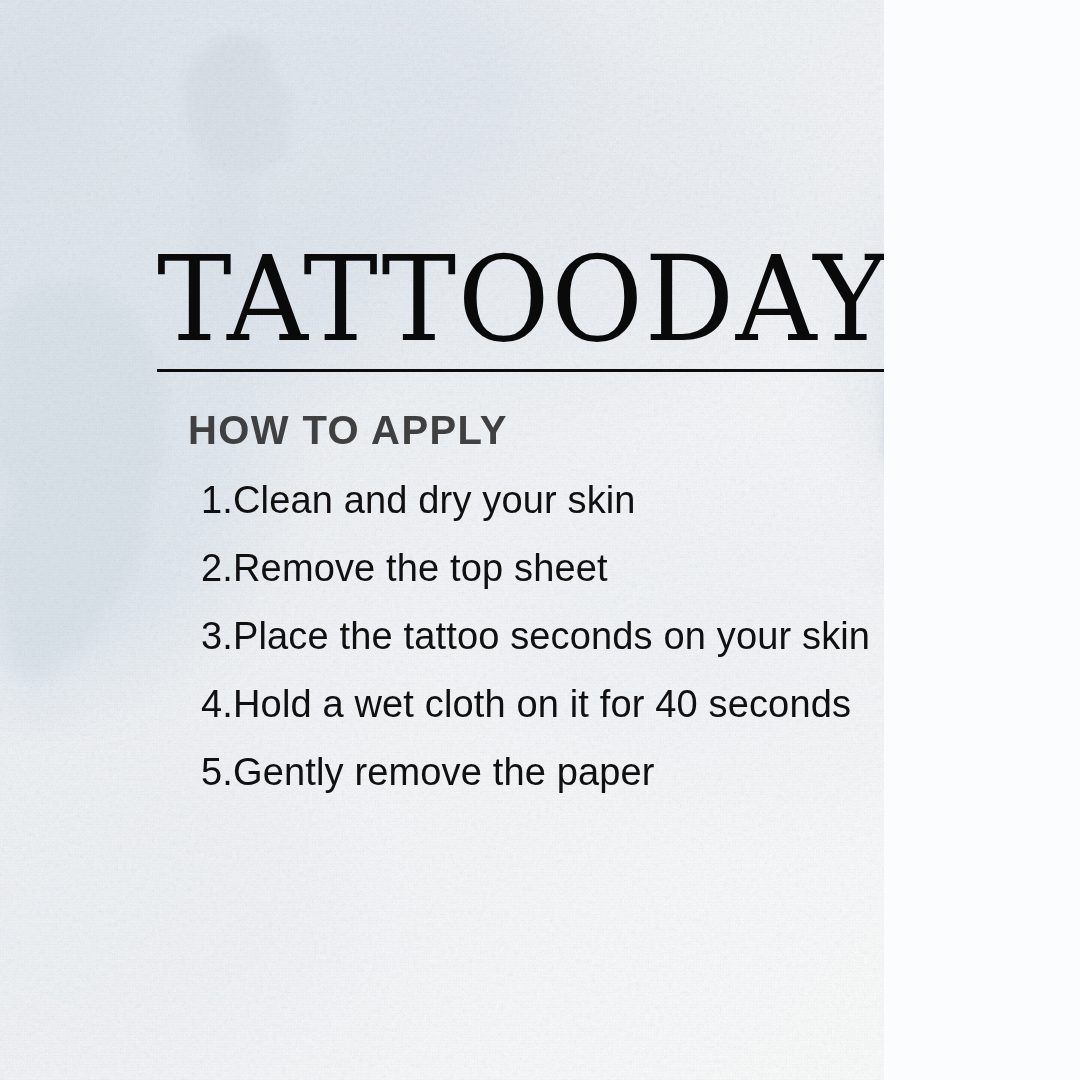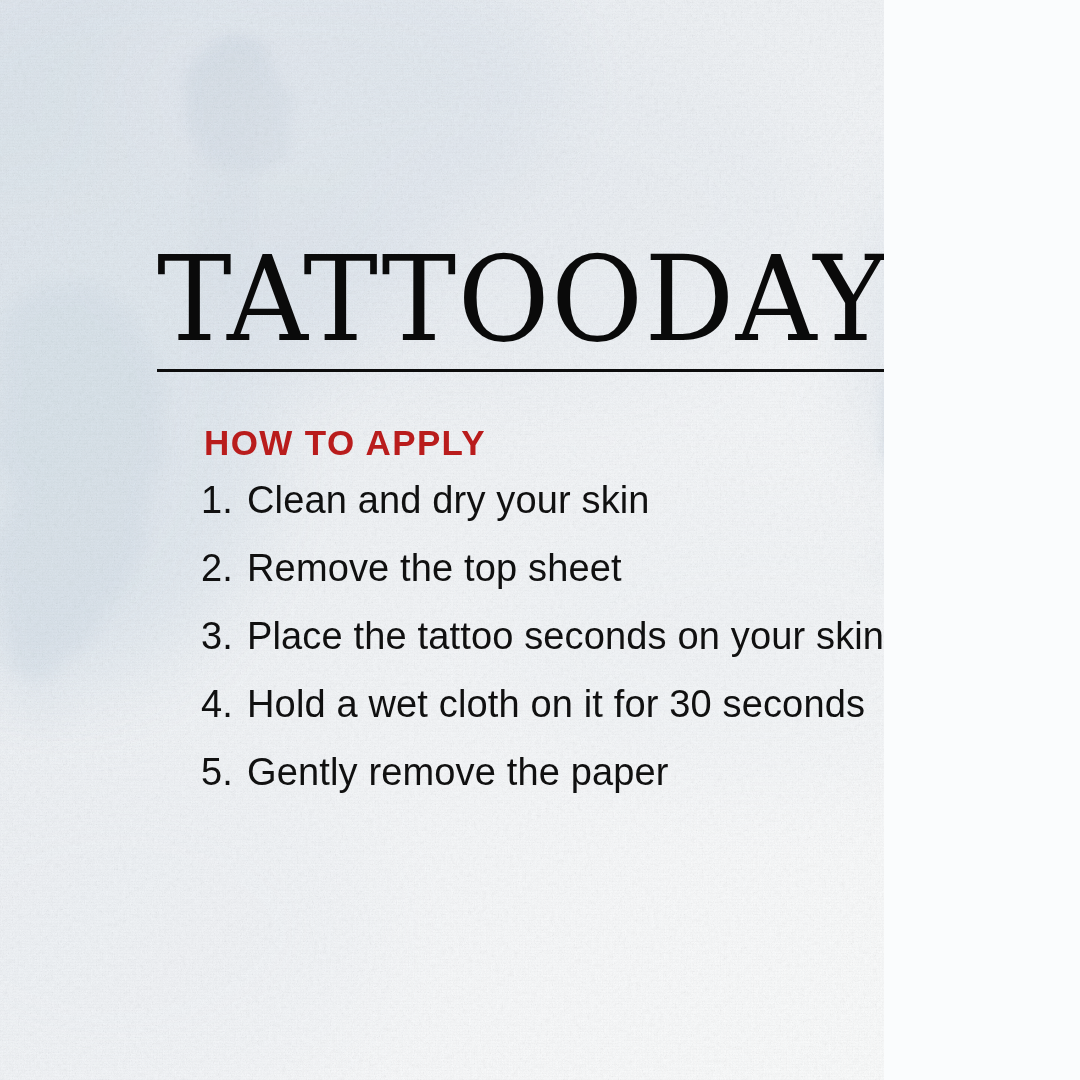--- a/index.html
+++ b/index.html
@@ -113,27 +113,27 @@
     top: 369px;
     width: 731px;
     height: 3px;
     background: #0c0c0c;
   }
 
   .section-heading {
     position: absolute;
     left: 188px;
     top: 408px;
-    margin: 16px;
+    margin: 0;
     font-family: "Liberation Sans", sans-serif;
     font-weight: 700;
-    font-size: 35px;
+    font-size: 40px;
     line-height: 1.1;
     letter-spacing: 1.4px;
-    color: #b91c1c;
+    color: #404040;
     white-space: nowrap;
   }
 
   .steps {
     position: absolute;
     left: 186px;
     top: 466px;
     margin: 0;
     padding: 0;
     list-style: none;
@@ -154,21 +154,20 @@
   .step-number {
     display: inline-block;
     width: 47px;
     text-align: right;
     flex: 0 0 auto;
     letter-spacing: 0.2px;
   }
 
   .step-text {
     display: inline-block;
-    margin-left: 14px;
     flex: 0 0 auto;
     letter-spacing: 0.15px;
   }
 </style>
 </head>
 <body>
 
 <div class="poster">
 
   <div class="paper-base"></div>
@@ -310,21 +309,21 @@
         <span class="step-text">Remove the top sheet</span>
       </li>
 
       <li class="step">
         <span class="step-number">3.</span>
         <span class="step-text">Place the tattoo seconds on your skin</span>
       </li>
 
       <li class="step">
         <span class="step-number">4.</span>
-        <span class="step-text">Hold a wet cloth on it for 30 seconds</span>
+        <span class="step-text">Hold a wet cloth on it for 40 seconds</span>
       </li>
 
       <li class="step">
         <span class="step-number">5.</span>
         <span class="step-text">Gently remove the paper</span>
       </li>
 
     </ol>
   </div>
 </div>

